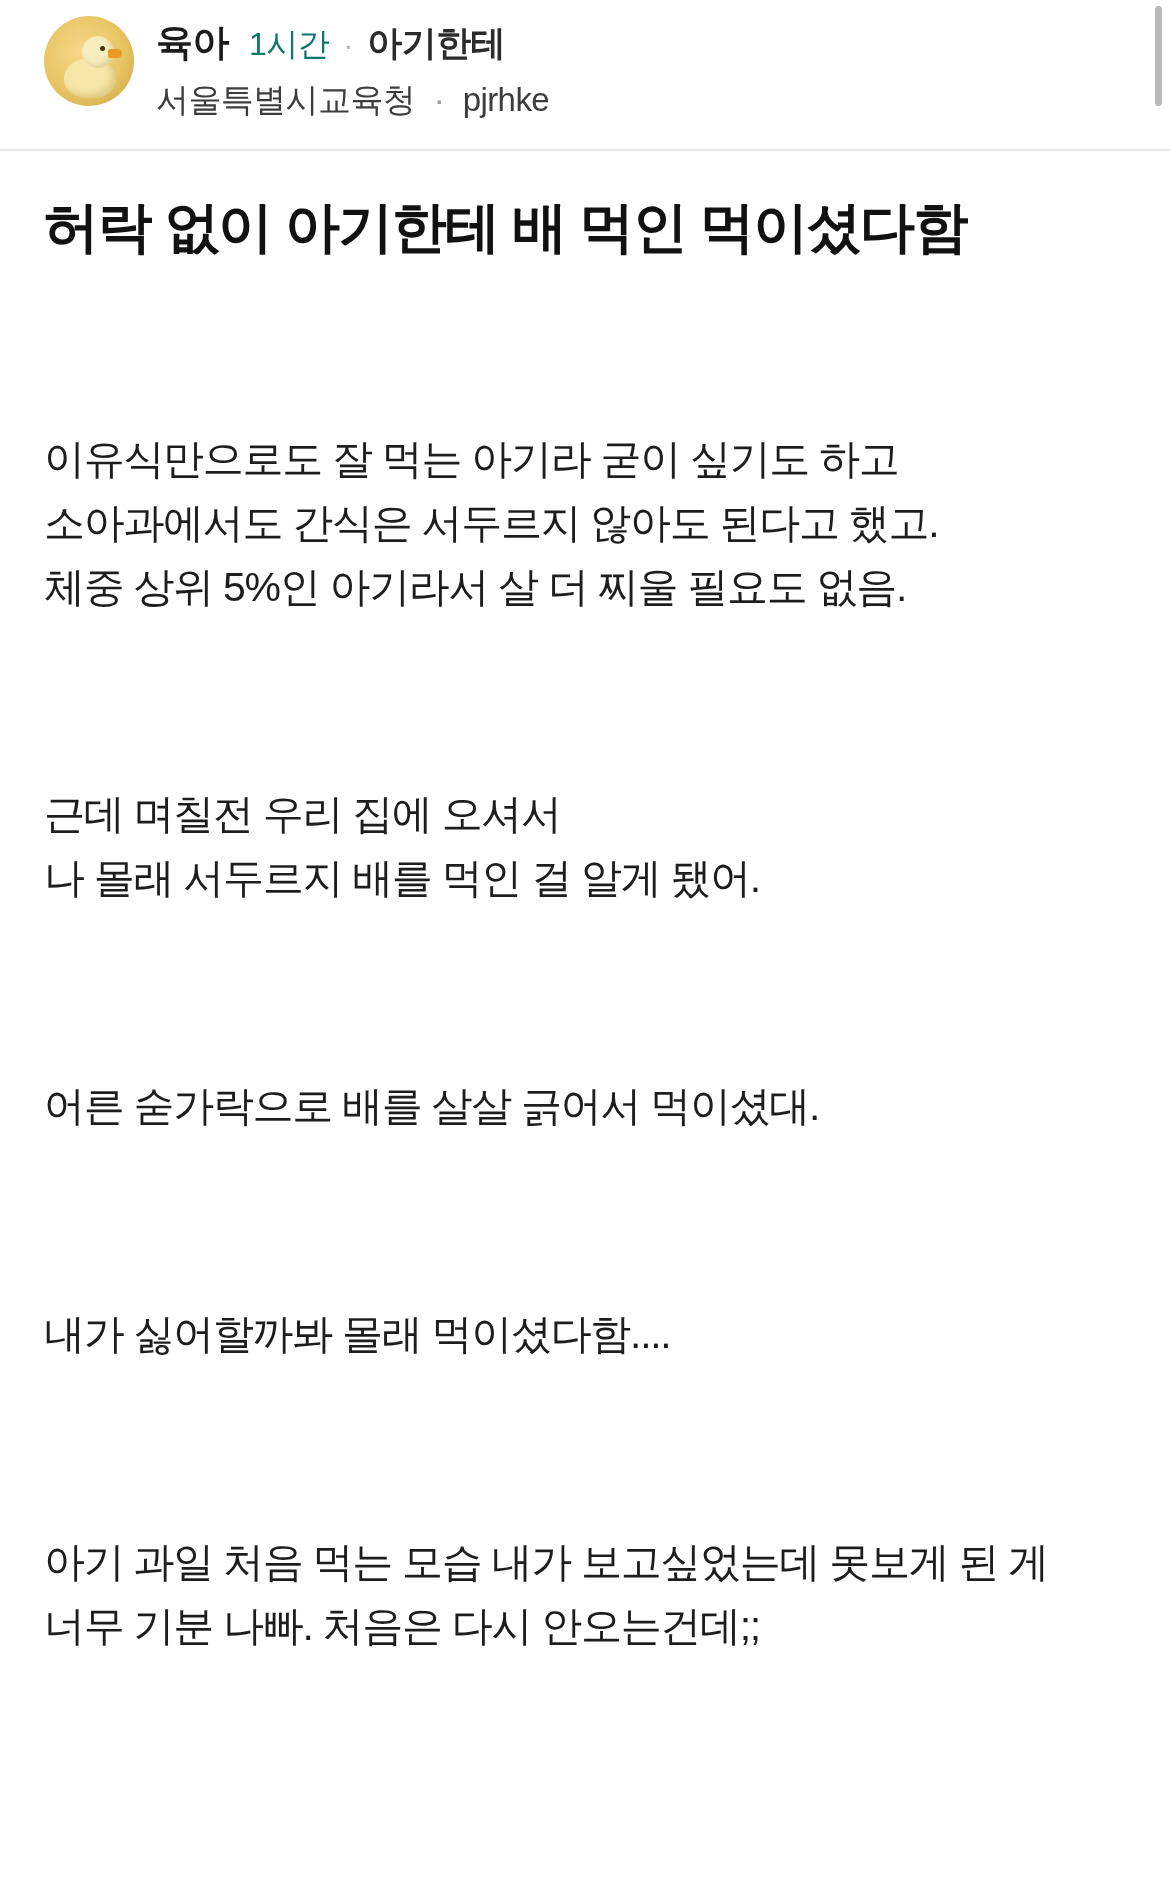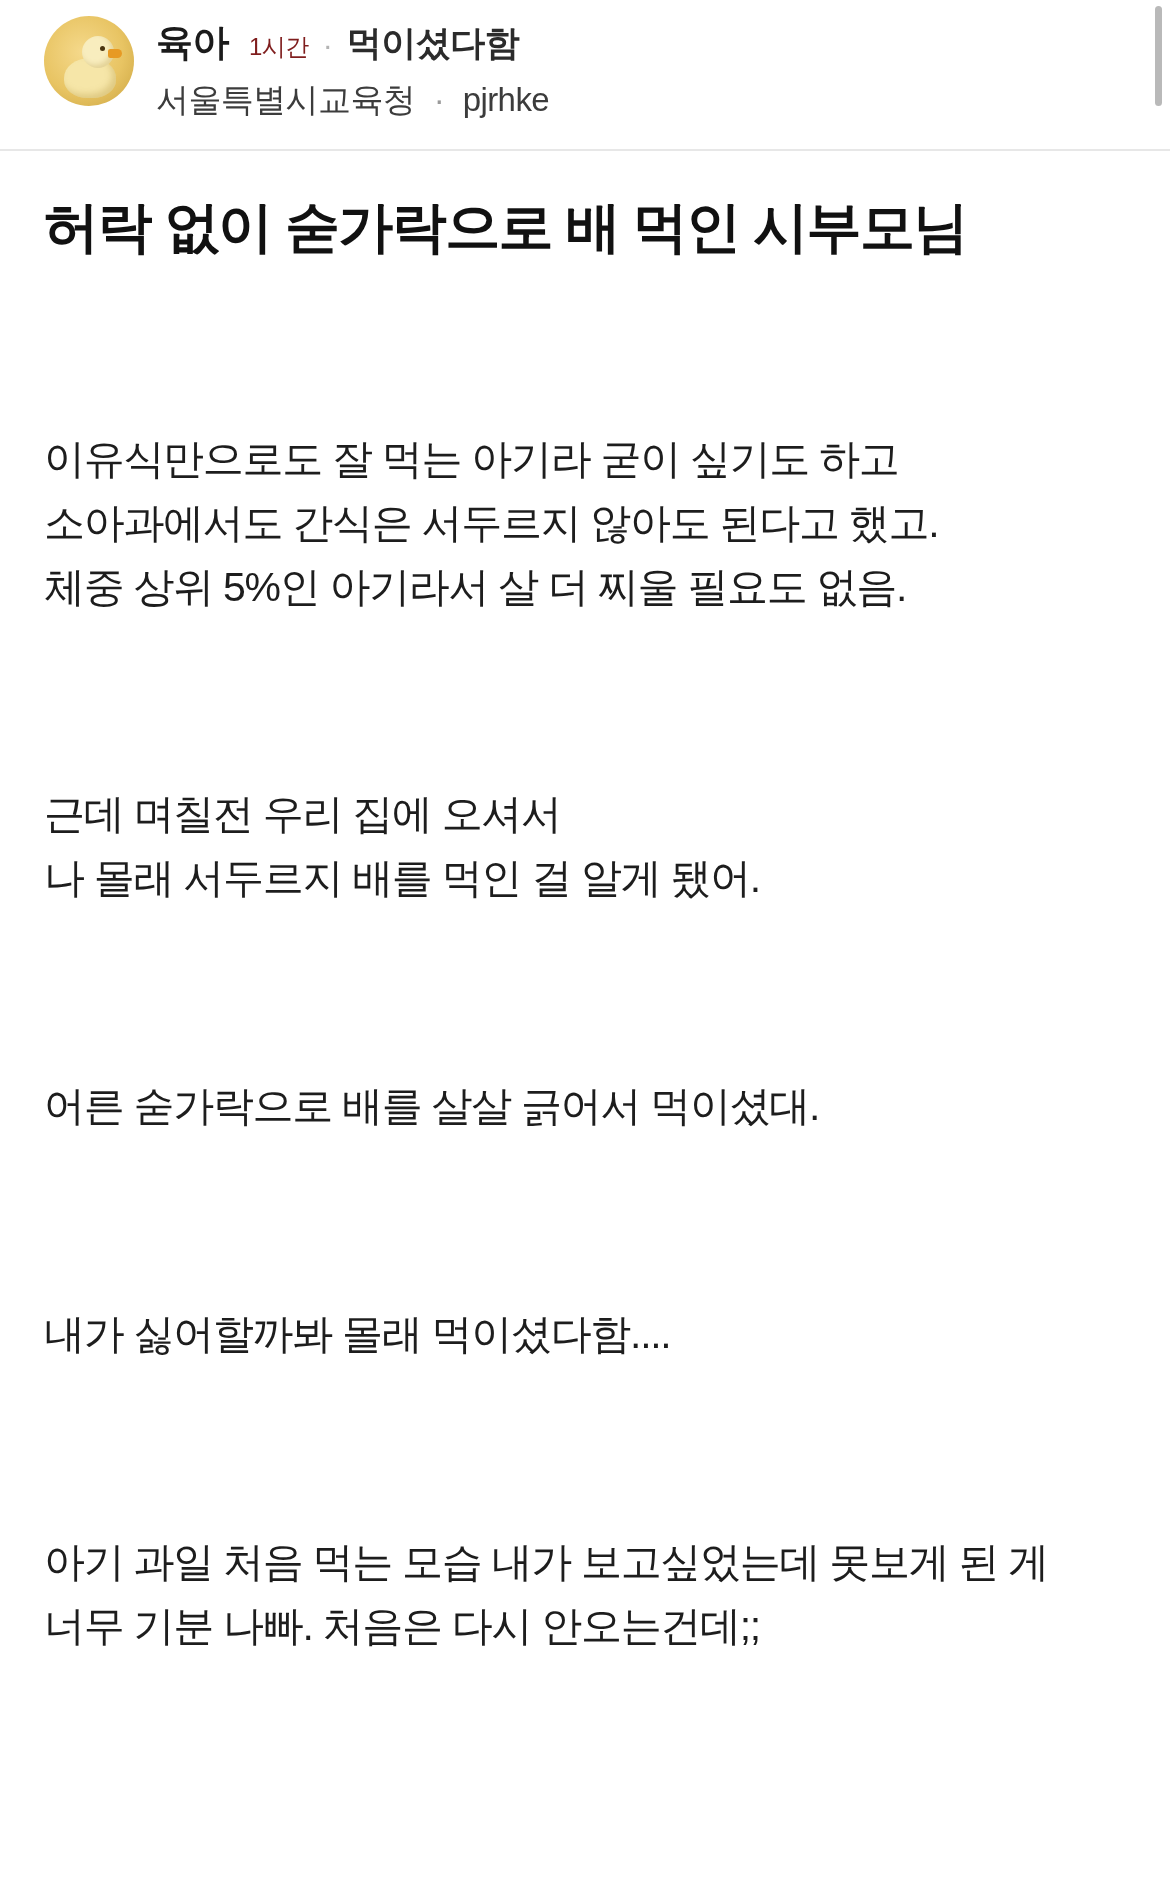--- a/index.html
+++ b/index.html
@@ -92,22 +92,22 @@
     flex-wrap: nowrap;
     white-space: nowrap;
   }
   .author {
     font-size: 37px;
     font-weight: 700;
     color: #1b1b1b;
     letter-spacing: -0.5px;
   }
   .time {
-    font-size: 24px;
-    color: #7f1d1d;
+    font-size: 32px;
+    color: #0f766e;
     margin-left: 20px;
     letter-spacing: -0.5px;
   }
   .dot-sep {
     font-size: 30px;
     color: #b3b3b3;
     margin: 0 14px;
   }
   .unfollow {
     font-size: 35px;
@@ -207,35 +207,35 @@
       <div class="duck-head"></div>
       <div class="duck-eye"></div>
       <div class="duck-beak"></div>
     </div>
 
     <div class="header-text">
       <div class="line-one">
         <span class="author">육아</span>
         <span class="time">1시간</span>
         <span class="dot-sep">·</span>
-        <span class="unfollow">먹이셨다함</span>
+        <span class="unfollow">아기한테</span>
       </div>
       <div class="line-two">
         <span class="board">서울특별시교육청</span>
         <span class="mid-dot">·</span>
         <span class="nick">pjrhke</span>
       </div>
     </div>
 
   </div>
 
   <div class="divider"></div>
 
   <div class="post-body">
-    <h1 class="post-title">허락 없이 숟가락으로 배 먹인 시부모님</h1>
+    <h1 class="post-title">허락 없이 아기한테 배 먹인 먹이셨다함</h1>
 
     <div class="post-content">
       <p class="para">이유식만으로도 잘 먹는 아기라 굳이 싶기도 하고 소아과에서도 간식은 서두르지 않아도 된다고 했고.
 체중 상위 5%인 아기라서 살 더 찌울 필요도 없음.</p>
       <p class="para">근데 며칠전 우리 집에 오셔서
 나 몰래 서두르지 배를 먹인 걸 알게 됐어.</p>
       <p class="para">어른 숟가락으로 배를 살살 긁어서 먹이셨대.</p>
       <p class="para">내가 싫어할까봐 몰래 먹이셨다함....</p>
       <p class="para">아기 과일 처음 먹는 모습 내가 보고싶었는데 못보게 된 게 너무 기분 나빠. 처음은 다시 안오는건데;;</p>
       

